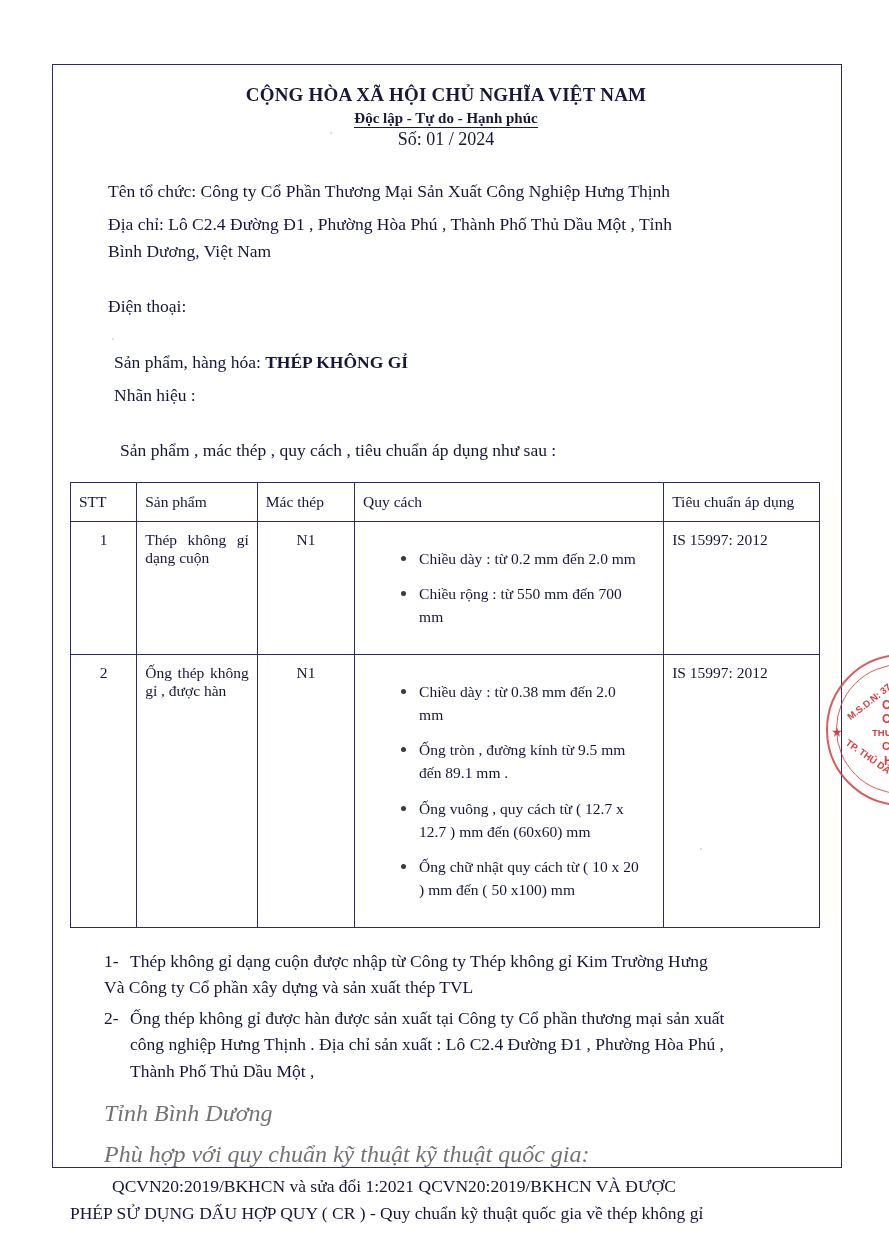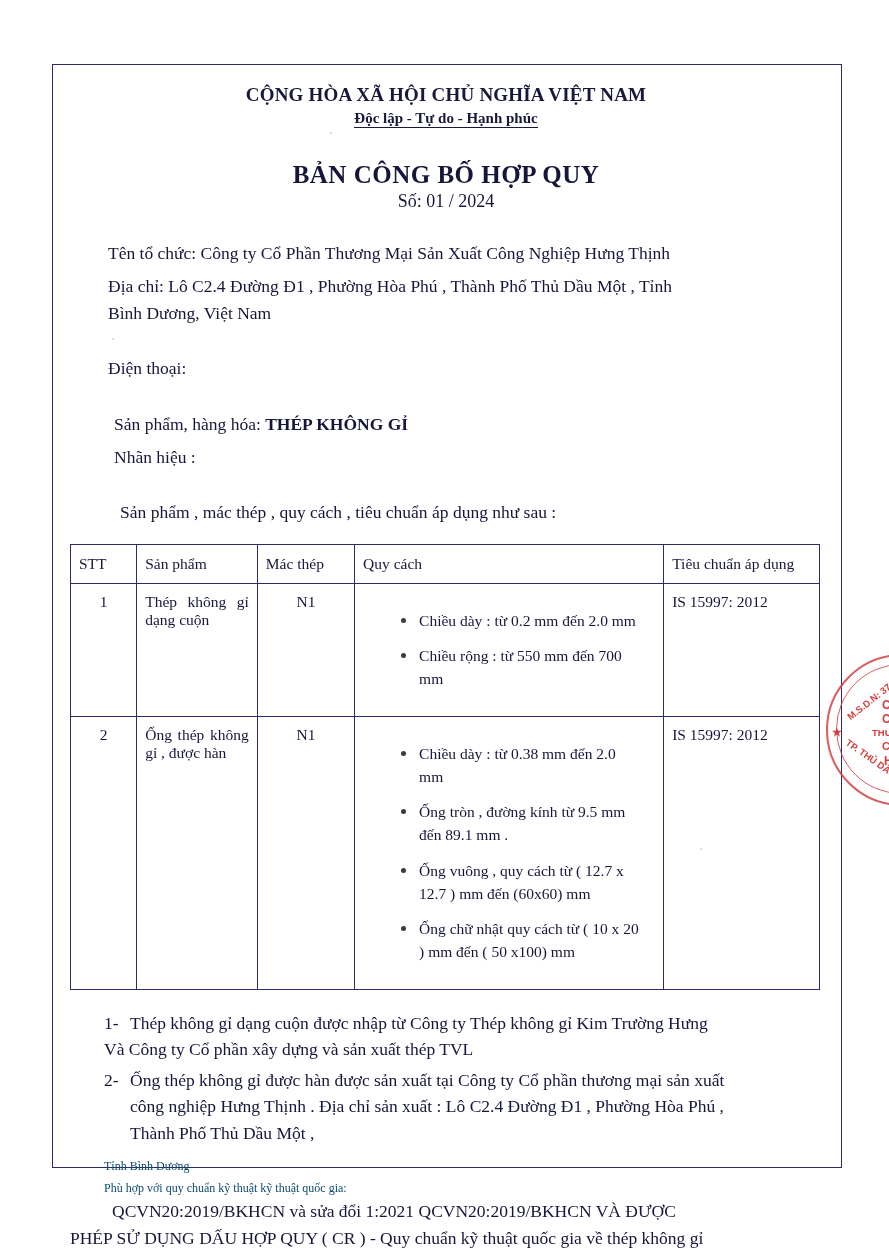--- a/index.html
+++ b/index.html
@@ -155,25 +155,26 @@
   .note-txt { flex: 1 1 auto; }
   .note-cont {
     font-size: 17.5px;
     line-height: 1.52;
     color: #16163a;
     padding-left: 34px;
   }
   .note-cont.deep { padding-left: 60px; }
 
   .tail {
-    font-size: 12px;
+    font-size: 24px;
     line-height: 1.55;
-    color: #0c4a6e;
+    color: #737373;
     padding-left: 34px;
     margin-top: 10px;
+    font-style: italic;
   }
   .tail-block {
     font-size: 17.5px;
     line-height: 1.55;
     color: #16163a;
     margin-top: 0;
     text-align: justify;
     text-justify: inter-word;
   }
   .tail-block .l1 { padding-left: 42px; display: block; }
@@ -233,21 +234,20 @@
 
 <div class="page">
 
   <div class="scan-frame"></div>
 
   <div class="content">
 
     <div class="nat-title">CỘNG HÒA XÃ HỘI CHỦ NGHĨA VIỆT NAM</div>
     <div class="nat-sub"><span>Độc lập - Tự do - Hạnh phúc</span></div>
 
-    <div class="doc-title">BẢN CÔNG BỐ HỢP QUY</div>
     <div class="doc-number">Số: 01 / 2024</div>
 
     <div class="para indent-1">Tên tổ chức: Công ty Cổ Phần Thương Mại Sản Xuất Công Nghiệp Hưng Thịnh</div>
     <div class="para indent-1" style="margin-top:6px;">Địa chỉ: Lô C2.4 Đường Đ1 , Phường Hòa Phú , Thành Phố Thủ Dầu Một , Tỉnh</div>
     <div class="para" style="margin-top:0;padding-left:38px;">Bình Dương, Việt Nam</div>
 
     <div class="para indent-1">Điện thoại:</div>
 
     <div class="para indent-2"><span>Sản phẩm, hàng hóa: </span><span class="bold">THÉP KHÔNG GỈ</span></div>
 

